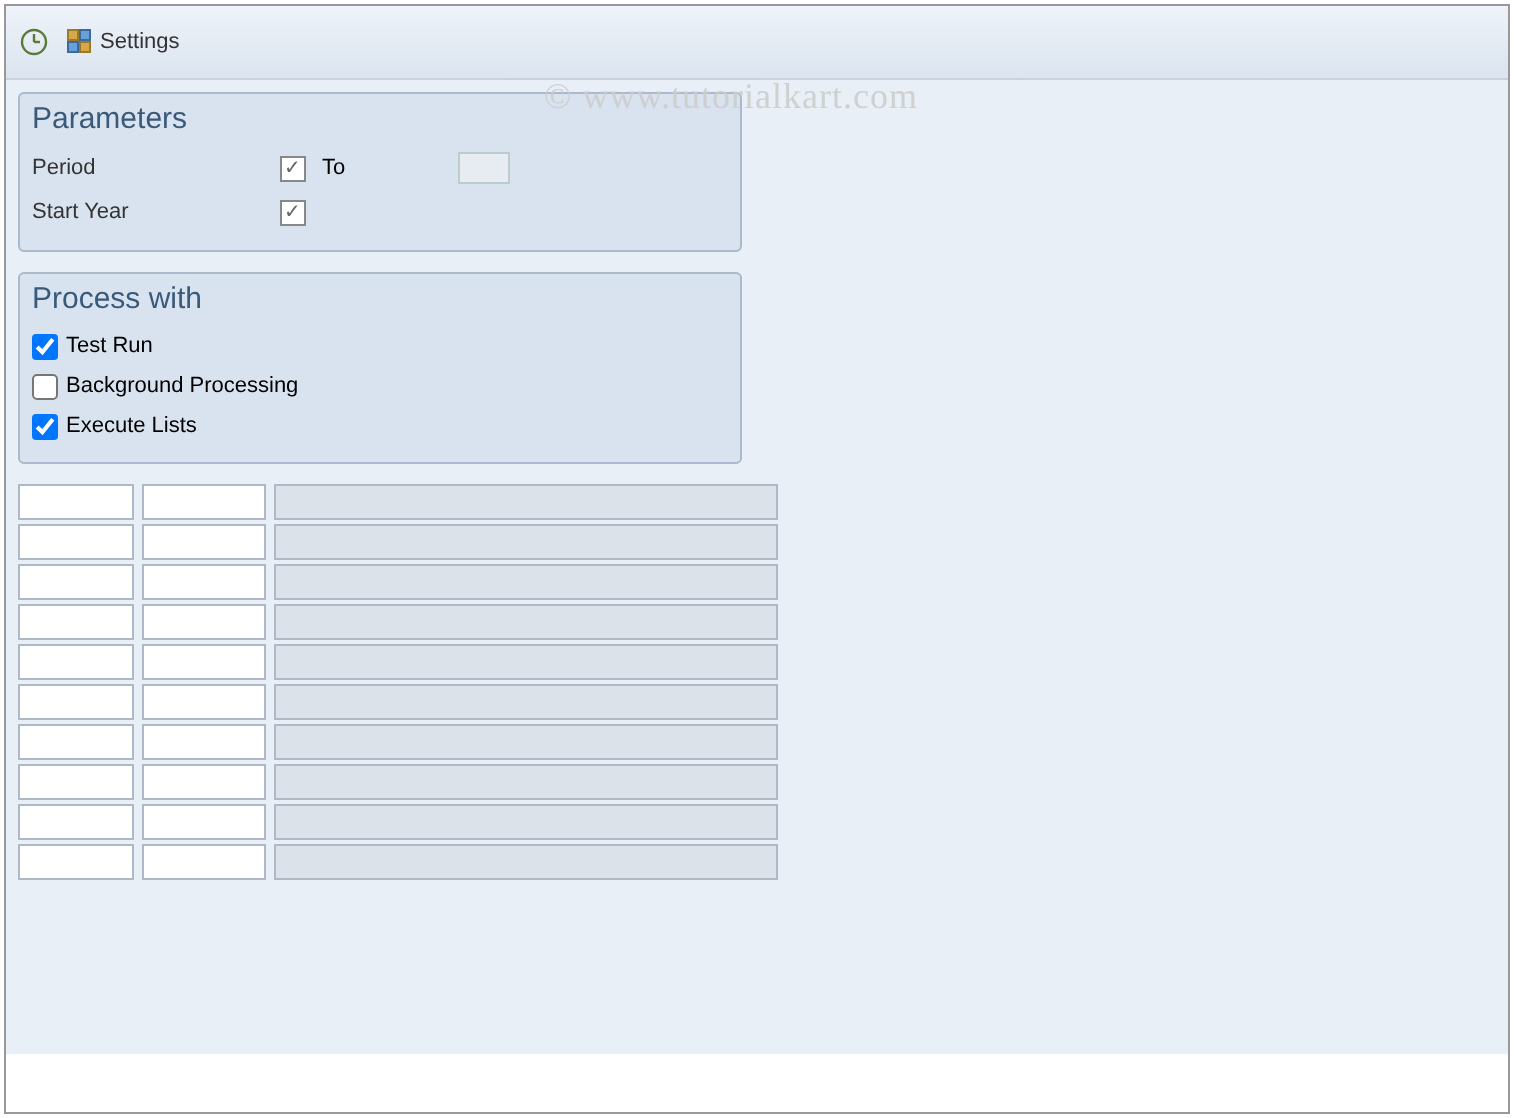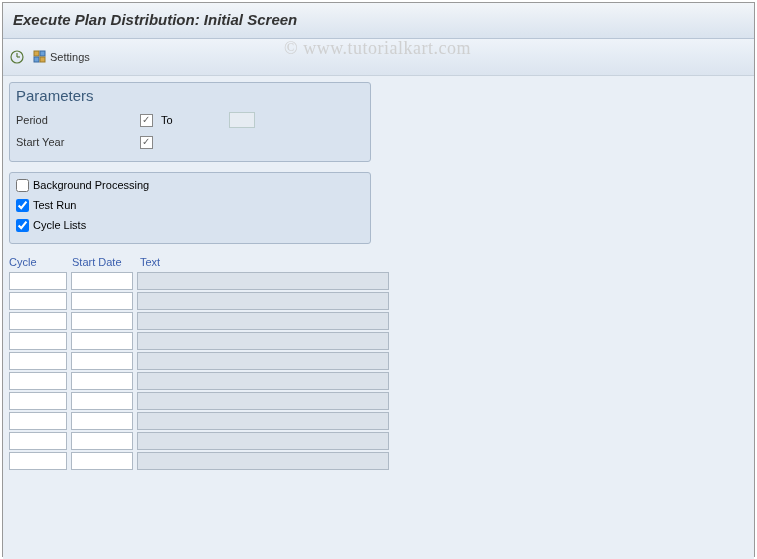--- a/index.html
+++ b/index.html
@@ -173,31 +173,27 @@
     .watermark {
       position: absolute;
       top: 38px;
       left: 272px;
       font-size: 18px;
       color: rgba(204,204,204,0.9);
       font-family: Georgia, 'Times New Roman', serif;
       pointer-events: none;
       user-select: none;
       letter-spacing: 0.5px;
-      margin-left: 12px;
     }
   </style>
 </head>
 <body>
 
 <div class="wrapper">
 
-  <div class="title-bar">
-    <span>Execute Plan Distribution: Initial Screen</span>
-  </div>
 
   <div class="toolbar">
     <span class="tb-icon">
       <svg width="14" height="14" viewBox="0 0 14 14">
         <circle cx="7" cy="7" r="6" fill="none" stroke="#5a7a3a" stroke-width="1.2"></circle>
         <line x1="7" y1="7" x2="7" y2="3" stroke="#5a7a3a" stroke-width="1.2"></line>
         <line x1="7" y1="7" x2="10" y2="7" stroke="#5a7a3a" stroke-width="1.2"></line>
       </svg>
     </span>
     <span class="tb-settings">
@@ -225,42 +221,38 @@
           <input class="small-input-readonly" style="margin-left: 48px; width: 26px;" value="">
         </div>
         <div class="form-row">
           <span class="form-label">Start Year</span>
           <span class="required-mark"></span>
         </div>
       </div>
     </div>
 
     <div class="group-box">
+      <div class="group-title">Process with</div>
       <div class="group-body">
+        <div class="chk-row">
+          <input type="checkbox" class="chk" checked="" style="">
+          <span>Test Run</span>
+        </div>
         <div class="chk-row">
           <input type="checkbox" class="chk" style="">
           <span>Background Processing</span>
         </div>
         <div class="chk-row">
           <input type="checkbox" class="chk" checked="" style="">
-          <span>Test Run</span>
-        </div>
-        <div class="chk-row">
-          <input type="checkbox" class="chk" checked="" style="">
-          <span>Cycle Lists</span>
+          <span>Execute Lists</span>
         </div>
       </div>
     </div>
 
     <div class="table-area">
-      <div class="table-header">
-        <span class="col-cycle">Cycle</span>
-        <span class="col-start">Start Date</span>
-        <span class="col-text">Text</span>
-      </div>
       <div class="table-body" id="cycle-rows">
           <div class="trow">
             <input class="cell-cycle" style="">
             <input class="cell-start" style="">
             <input class="cell-text" readonly="" style="">
           </div>
           <div class="trow">
             <input class="cell-cycle" style="">
             <input class="cell-start" style="">
             <input class="cell-text" readonly="" style="">

